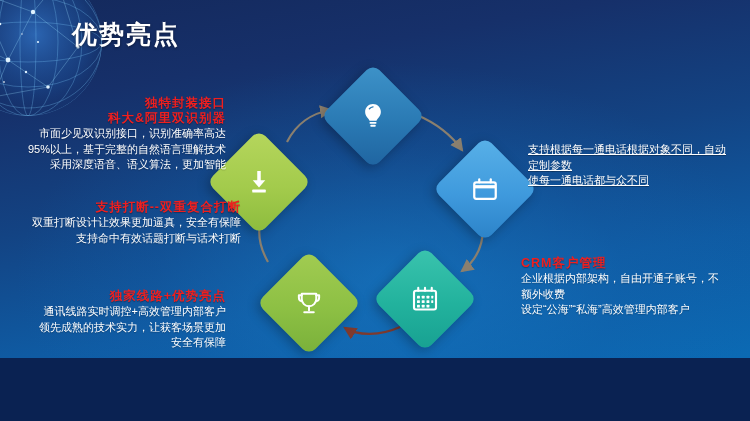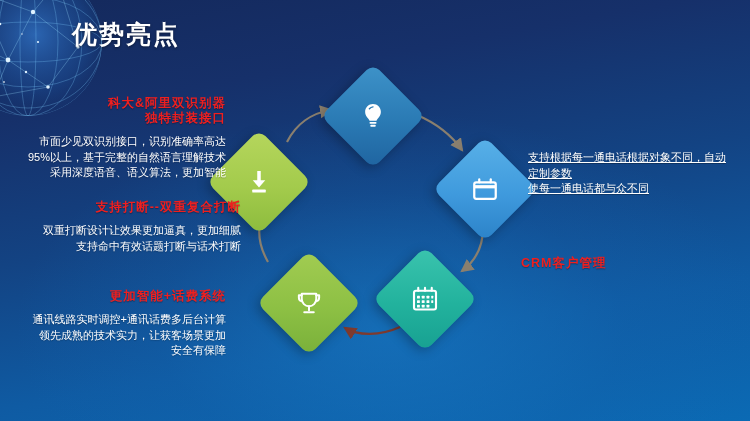--- a/index.html
+++ b/index.html
@@ -2,21 +2,21 @@
 <html><head>
 <meta charset="utf-8">
 <style>
   html,body{margin:0;padding:0;}
   body{
     width:750px;height:421px;overflow:hidden;
     font-family:"Liberation Sans","DejaVu Sans",sans-serif;
     background:#0a2252;
   }
   .slide{
-    position:relative;width:750px;height:421px;overflow:hidden;
+    position:relative;width:750px;height:358px;overflow:hidden;
     background:
       radial-gradient(ellipse 520px 300px at 52% 78%, rgba(25,125,200,0.55) 0%, rgba(20,100,175,0.25) 45%, rgba(0,0,0,0) 72%),
       linear-gradient(170deg,#14295c 0%, #16306a 22%, #134383 48%, #0f5ba3 74%, #0b6ab4 100%);
   }
   
   .globe-wrap{
     position:absolute;left:-62px;top:-48px;width:180px;height:180px;
     pointer-events:none;
   }
   .globe-wrap svg{display:block;}
@@ -53,21 +53,21 @@
   
   .arrows{position:absolute;left:0;top:0;width:750px;height:421px;pointer-events:none;}
   
   .tb{position:absolute;}
   .tb .hd{
     color:#ef1f1f;font-weight:bold;font-size:12.5px;line-height:15px;
     letter-spacing:1px;
     text-shadow:0 1px 1px rgba(0,0,0,0.3);
   }
   .tb .bd{
-    color:#ffffff;font-size:11px;line-height:15.5px;margin-top:8px;
+    color:#ffffff;font-size:11px;line-height:15.5px;margin-top:0;
     text-shadow:0 1px 1px rgba(0,0,0,0.25);
   }
   .tb.right-al{text-align:right;}
   .tb.left-al{text-align:left;}
   .tb-1{left:14px;top:96px;width:212px;}
   .tb-2{left:29px;top:200px;width:212px;}
   .tb-3{left:14px;top:289px;width:212px;}
   .tb-4{left:528px;top:142px;width:214px;}
   .tb-5{left:521px;top:256px;width:214px;}
   
@@ -232,46 +232,49 @@
     <span class="ico">
       <svg width="30" height="30" viewBox="0 0 24 24" fill="#ffffff">
         <path d="M10.6 3.2h2.8v7.4h3.6L12 16.4 7 10.6h3.6z"></path>
         <rect x="6.6" y="18.0" width="10.8" height="2.4" rx="0.5"></rect>
       </svg>
     </span>
   </div>
 
   <div class="tb tb-1 right-al">
     <div class="hd">
+      <div>独特封装接口</div>
       <div>科大&amp;阿里双识别器</div>
-      <div>独特封装接口</div>
     </div>
     <div class="bd" style="white-space:pre-line;">市面少见双识别接口，识别准确率高达
 95%以上，基于完整的自然语言理解技术
 采用深度语音、语义算法，更加智能</div>
   </div>
 
   <div class="tb tb-2 right-al">
     <div class="hd">支持打断--双重复合打断</div>
-    <div class="bd" style="white-space:pre-line;">双重打断设计让效果更加逼真，更加细腻
+    <div class="bd" style="white-space:pre-line;">双重打断设计让效果更加逼真，安全有保障
 支持命中有效话题打断与话术打断</div>
   </div>
 
   <div class="tb tb-3 right-al">
-    <div class="hd">更加智能+话费系统</div>
-    <div class="bd" style="white-space:pre-line;">通讯线路实时调控+通讯话费多后台计算
+    <div class="hd">独家线路+优势亮点</div>
+    <div class="bd" style="white-space:pre-line;">通讯线路实时调控+高效管理内部客户
 领先成熟的技术实力，让获客场景更加
 安全有保障</div>
   </div>
 
   <div class="tb tb-4 left-al">
     <div class="bd" style="white-space:pre-line;text-decoration:underline;">支持根据每一通电话根据对象不同，自动
 定制参数
 使每一通电话都与众不同</div>
   </div>
 
   <div class="tb tb-5 left-al">
     <div class="hd">CRM客户管理</div>
+    <div class="bd" style="white-space:pre-line;">企业根据内部架构，自由开通子账号，不
+额外收费
+设定“公海”“私海”高效管理内部客户</div>
   </div>
 
   <div class="logo">嘉单科技</div>
 
 </div>
 
 </body></html>

